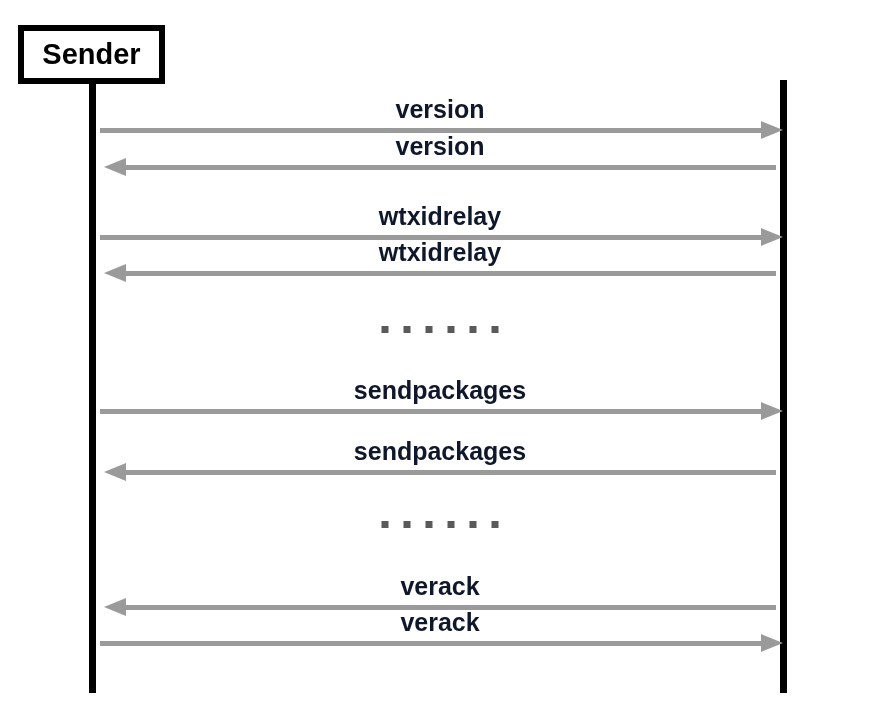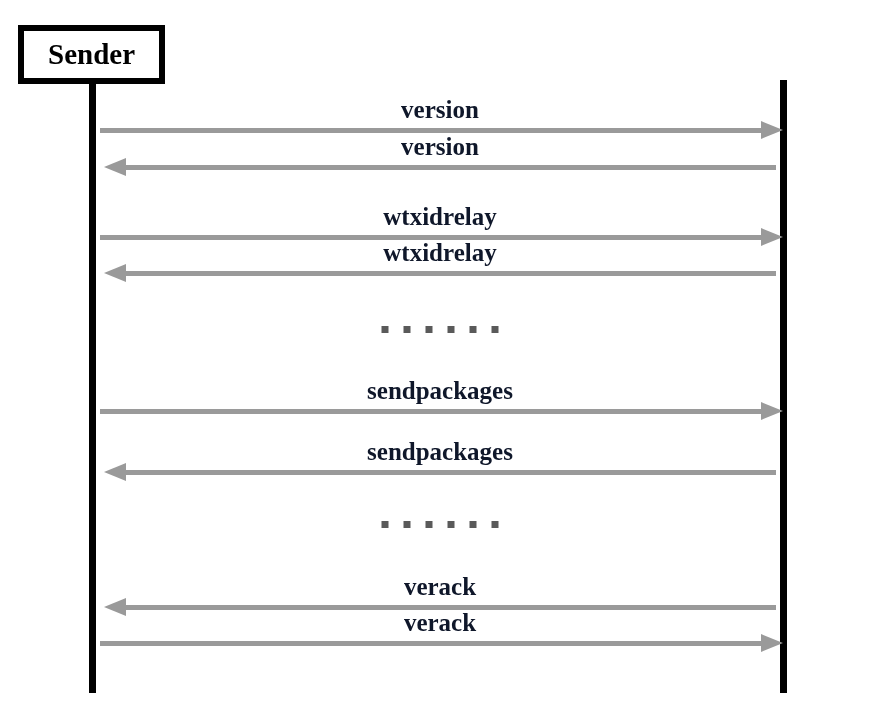--- a/index.html
+++ b/index.html
@@ -9,21 +9,20 @@
   }
   body {
     font-family: "Liberation Sans", sans-serif;
   }
   #canvas {
     position: relative;
     width: 824px;
     height: 708px;
     background: #ffffff;
     overflow: hidden;
-    font-family: Liberation Serif, serif;
   }
 
   
   .participant-box {
     position: absolute;
     box-sizing: border-box;
     background: #ffffff;
     border: 6px solid #000000;
     display: flex;
     align-items: center;

